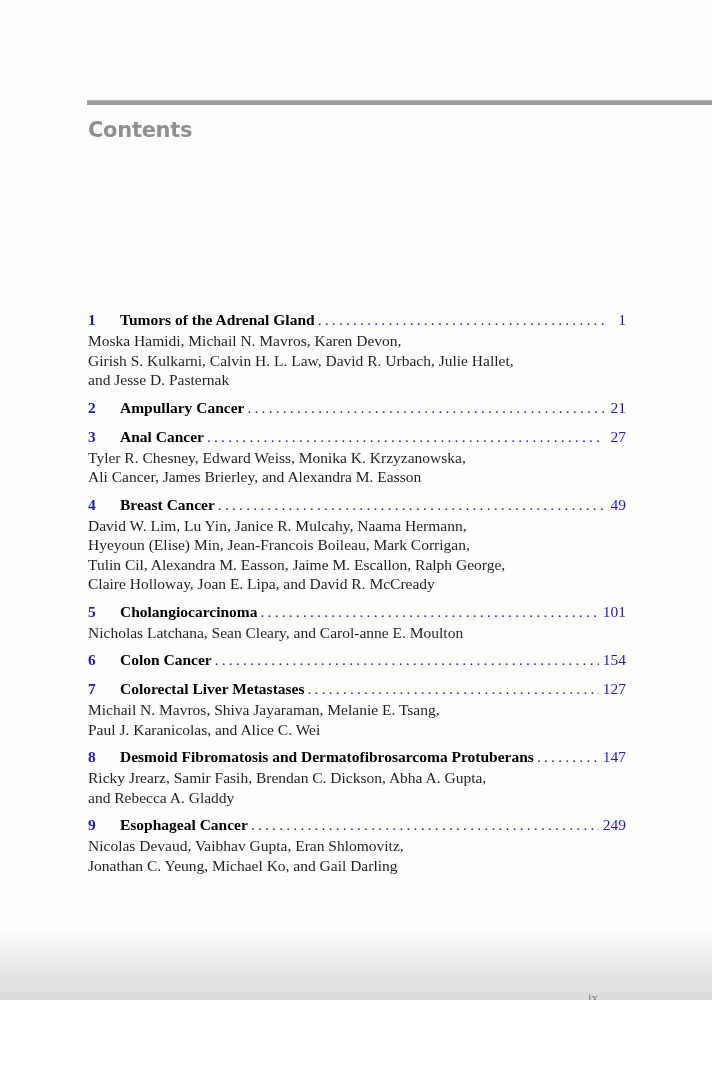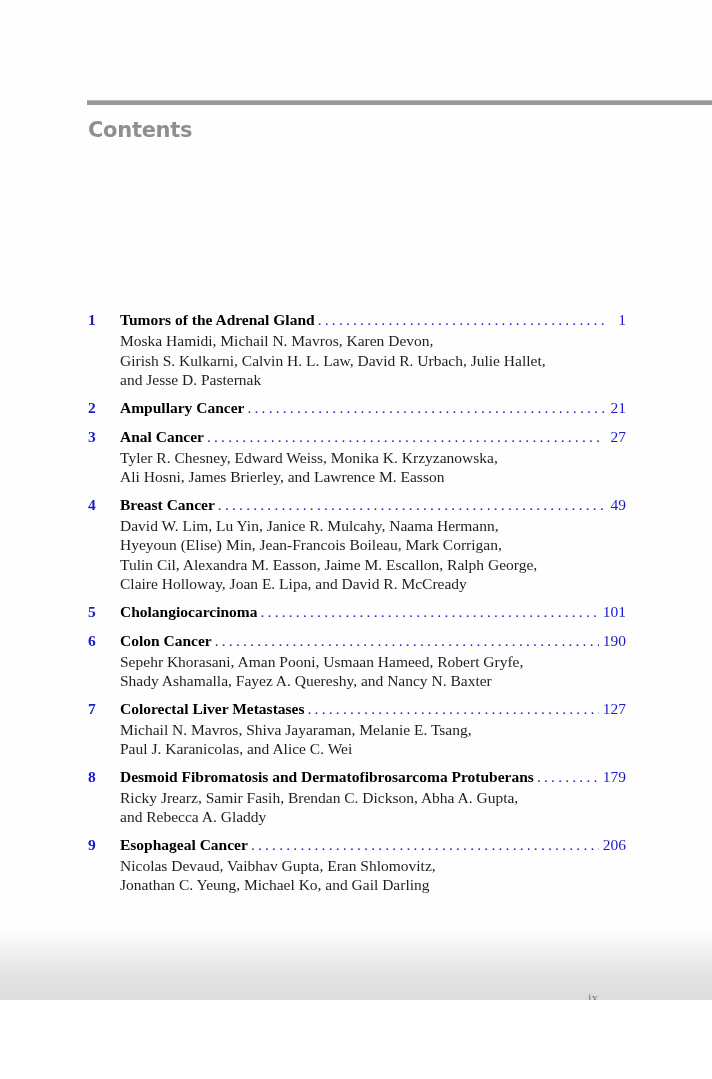--- a/index.html
+++ b/index.html
@@ -26,21 +26,21 @@
     }
     .chap-title {
       font-weight: bold; color: #000000; font-size: 15.5px; white-space: nowrap;
     }
     .leader {
       flex: 1; overflow: hidden; white-space: nowrap; color: #1a1acc;
       font-size: 15.5px; letter-spacing: 3.2px; margin: 0 4px 0 3px;
     }
     .page-num { color: #1a1acc; font-size: 15.5px; text-align: right; min-width: 18px; }
     .authors {
-      margin-left: 32px; color: #1f1f1f; font-size: 15.5px; line-height: 19.5px;
+      color: #1f1f1f; font-size: 15.5px; line-height: 19.5px;
       white-space: pre-line;
     }
     .bottom-shade {
       position: absolute; left: 0; top: 930px; width: 712px; height: 70px;
       background: linear-gradient(to bottom, rgba(230,230,230,0) 0%, #e4e4e4 60%, #dcdcdc 100%);
     }
     .page-mark {
       position: absolute; left: 588px; top: 990px; font-size: 13px; color: #777;
     }
     .banner {
@@ -77,21 +77,21 @@
     </div>
 
     <div class="entry">
       <div class="entry-head">
         <span class="chap-num">3</span>
         <span class="chap-title">Anal Cancer</span>
         <span class="leader">....................................................................................................</span>
         <span class="page-num">27</span>
       </div>
       <div class="authors">Tyler R. Chesney, Edward Weiss, Monika K. Krzyzanowska,
-Ali Hosni, James Brierley, and Lawrence M. Easson</div>
+Ali Cancer, James Brierley, and Alexandra M. Easson</div>
     </div>
 
     <div class="entry">
       <div class="entry-head">
         <span class="chap-num">4</span>
         <span class="chap-title">Breast Cancer</span>
         <span class="leader">....................................................................................................</span>
         <span class="page-num">49</span>
       </div>
       <div class="authors">David W. Lim, Lu Yin, Janice R. Mulcahy, Naama Hermann,
@@ -100,61 +100,60 @@
 Claire Holloway, Joan E. Lipa, and David R. McCready</div>
     </div>
 
     <div class="entry">
       <div class="entry-head">
         <span class="chap-num">5</span>
         <span class="chap-title">Cholangiocarcinoma</span>
         <span class="leader">....................................................................................................</span>
         <span class="page-num">101</span>
       </div>
+      <div class="authors">Nicholas Latchana, Sean Cleary, and Carol-anne E. Moulton</div>
     </div>
 
     <div class="entry">
       <div class="entry-head">
         <span class="chap-num">6</span>
         <span class="chap-title">Colon Cancer</span>
         <span class="leader">....................................................................................................</span>
-        <span class="page-num">190</span>
+        <span class="page-num">154</span>
       </div>
-      <div class="authors">Sepehr Khorasani, Aman Pooni, Usmaan Hameed, Robert Gryfe,
-Shady Ashamalla, Fayez A. Quereshy, and Nancy N. Baxter</div>
     </div>
 
     <div class="entry">
       <div class="entry-head">
         <span class="chap-num">7</span>
         <span class="chap-title">Colorectal Liver Metastases</span>
         <span class="leader">....................................................................................................</span>
         <span class="page-num">127</span>
       </div>
       <div class="authors">Michail N. Mavros, Shiva Jayaraman, Melanie E. Tsang,
 Paul J. Karanicolas, and Alice C. Wei</div>
     </div>
 
     <div class="entry">
       <div class="entry-head">
         <span class="chap-num">8</span>
         <span class="chap-title">Desmoid Fibromatosis and Dermatofibrosarcoma Protuberans</span>
         <span class="leader">....................................................................................................</span>
-        <span class="page-num">179</span>
+        <span class="page-num">147</span>
       </div>
       <div class="authors">Ricky Jrearz, Samir Fasih, Brendan C. Dickson, Abha A. Gupta,
 and Rebecca A. Gladdy</div>
     </div>
 
     <div class="entry">
       <div class="entry-head">
         <span class="chap-num">9</span>
         <span class="chap-title">Esophageal Cancer</span>
         <span class="leader">....................................................................................................</span>
-        <span class="page-num">206</span>
+        <span class="page-num">249</span>
       </div>
       <div class="authors">Nicolas Devaud, Vaibhav Gupta, Eran Shlomovitz,
 Jonathan C. Yeung, Michael Ko, and Gail Darling</div>
     </div>
   </div>
 
   <div class="bottom-shade"></div>
   <div class="page-mark">ix</div>
 </div>
 

